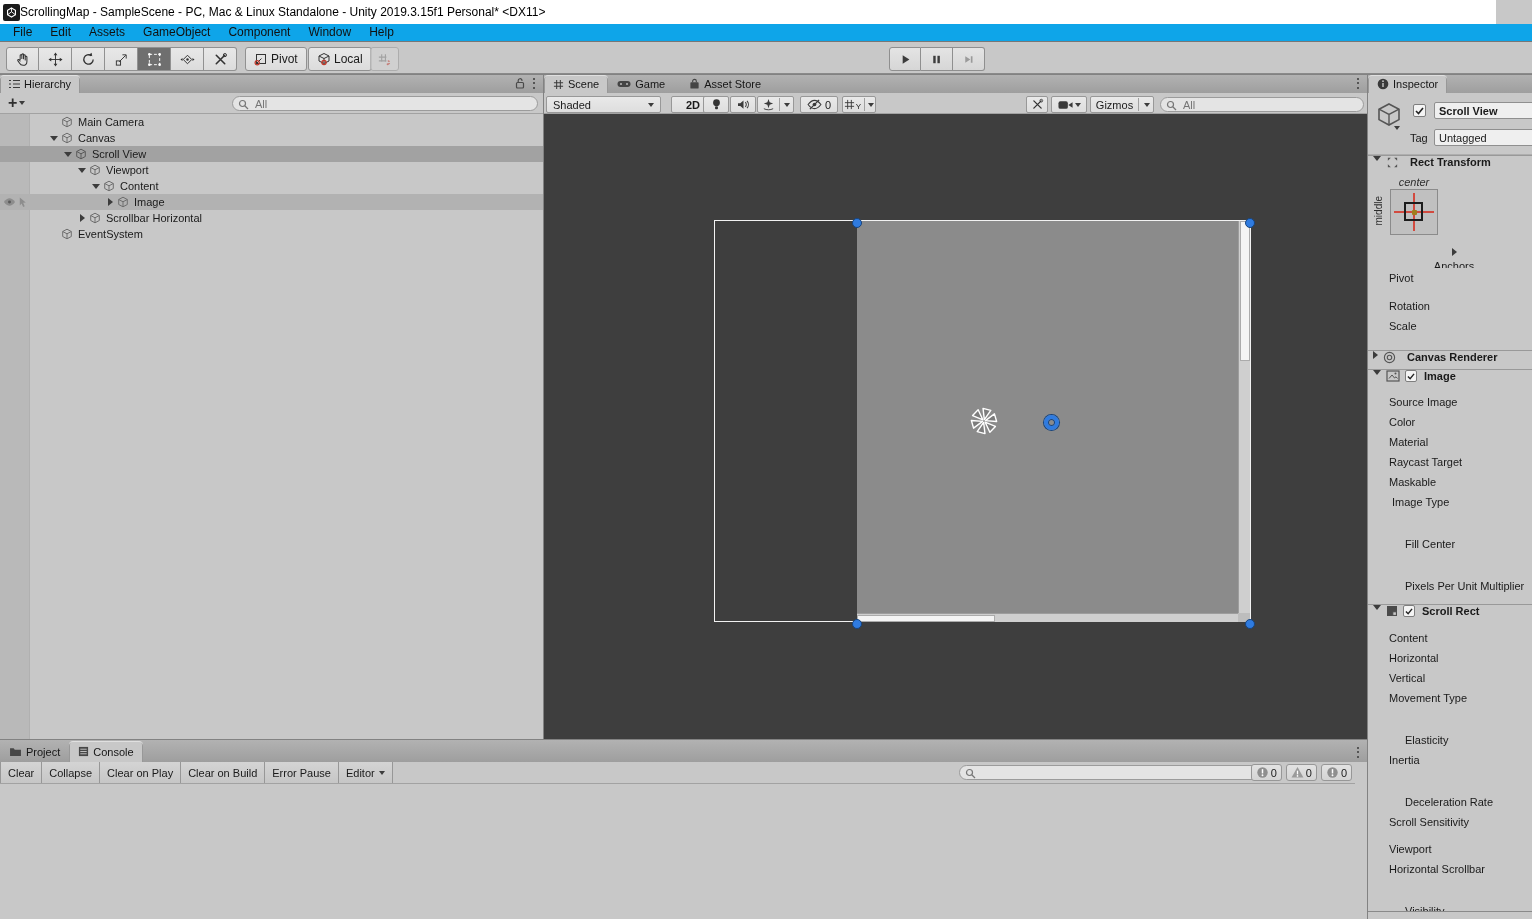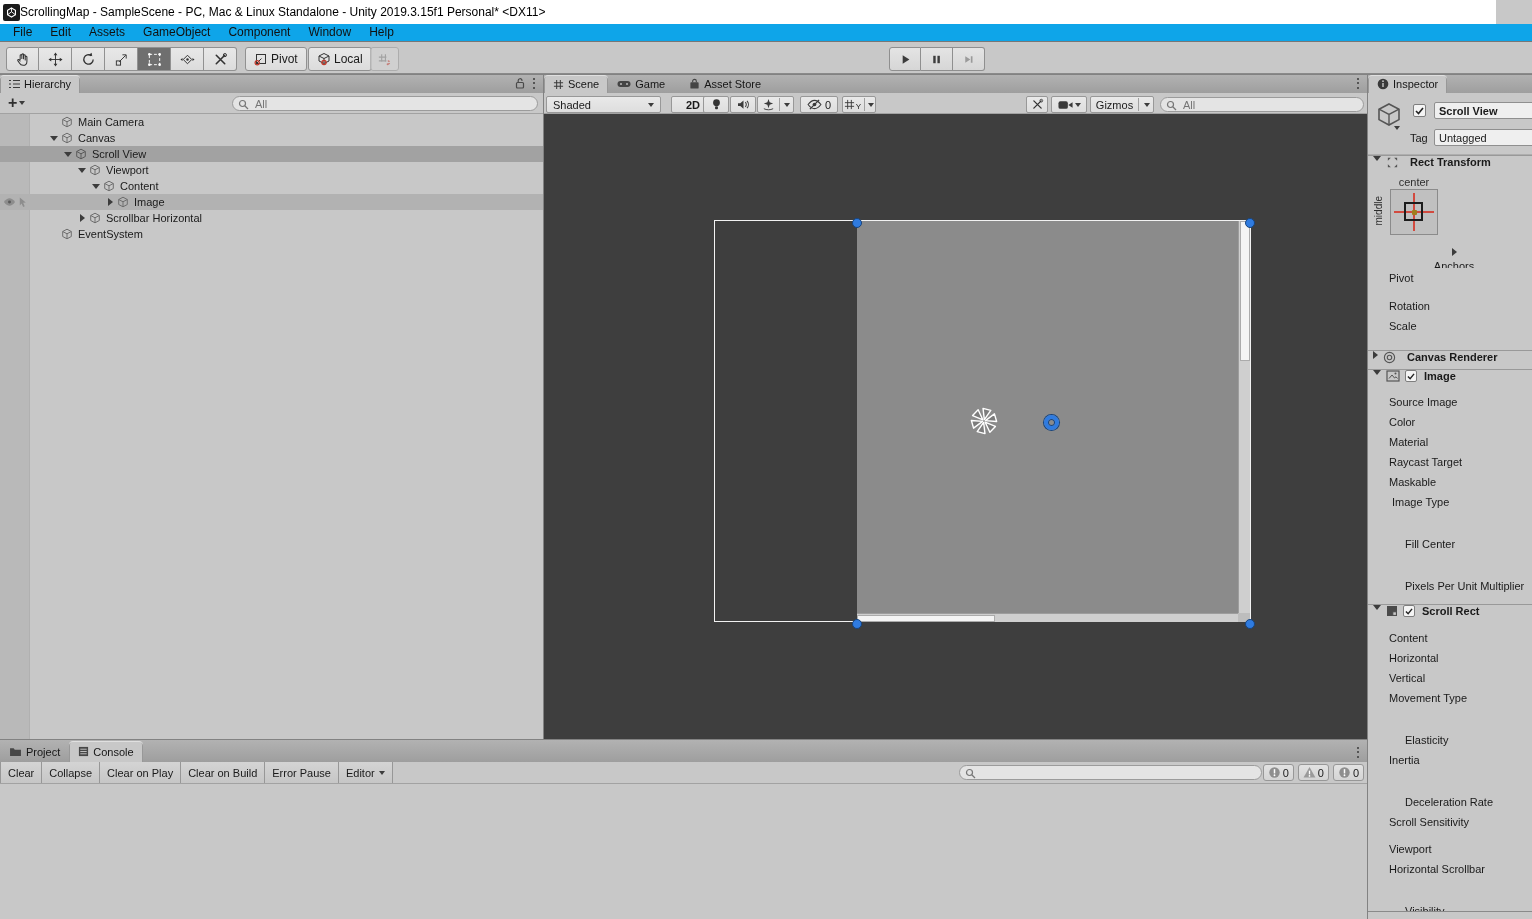--- a/index.html
+++ b/index.html
@@ -509,21 +509,21 @@
         <span>Console</span>
       </div>
       <div class="rightics">
         <span class="dots">
             <i></i>
             <i></i>
             <i></i>
           </span>
       </div>
     </div>
-    <div style="position:absolute;left:0;top:22px;right:0;height:22px;background:#c8c8c8;border-bottom:1px solid #a2a2a2;display:flex;align-items:stretch;">
+    <div style="position:absolute;left:0;top:22px;right:12px;height:22px;background:#c8c8c8;border-bottom:1px solid #a2a2a2;display:flex;align-items:stretch;">
       <div class="cbtn">
           <span>Clear</span>
         </div>
       <div class="cbtn">
           <span>Collapse</span>
         </div>
       <div class="cbtn">
           <span>Clear on Play</span>
         </div>
       <div class="cbtn">
@@ -605,21 +605,21 @@
       </div>
 
       <div class="sechead">
         <span class="td"></span>
         <svg width="13" height="13" viewBox="0 0 14 14">
             <path d="M2 2h3.2L2 5.2zM12 2v3.2L8.8 2zM2 12V8.8L5.2 12zM12 12H8.8L12 8.8z" fill="#555"></path>
           </svg>
         <span class="name">Rect Transform</span>
       </div>
       <div style="position:relative;height:74px;">
-        <div style="position:absolute;left:22px;top:2px;width:48px;text-align:center;color:#2e2e2e;">center</div>
+        <div style="position:absolute;left:22px;top:2px;width:48px;text-align:center;color:#2e2e2e;font-style:italic;">center</div>
         <div style="position:absolute;left:5px;top:22px;writing-mode:vertical-rl;transform:rotate(180deg);font-size:10px;color:#2e2e2e;">middle</div>
         <div class="apreset" style="position:absolute;left:22px;top:15px;">
           <div class="hline"></div>
             <div class="vline"></div>
             <div class="sq"></div>
             <div class="dot"></div>
         </div>
       </div>
       <div class="prow" style="padding-left:8px;gap:4px;flex-direction:column;">
         <span class="tr"></span>

